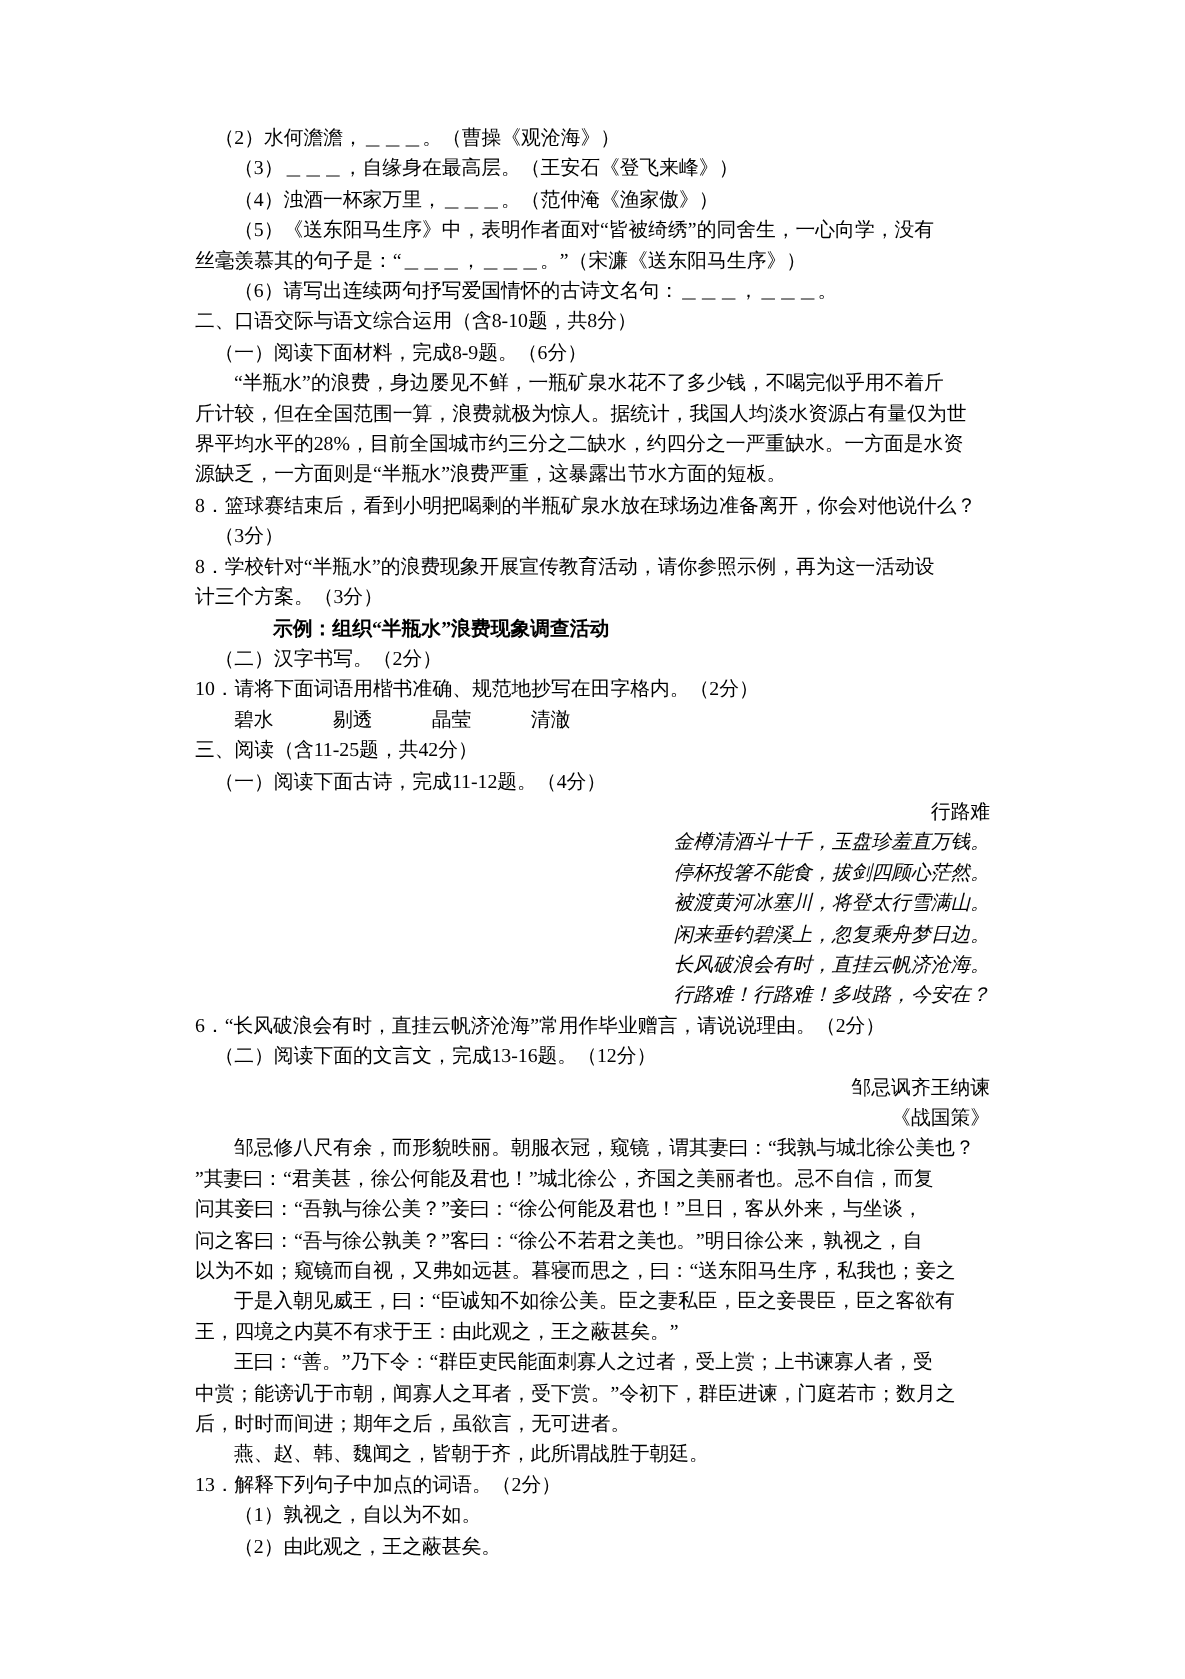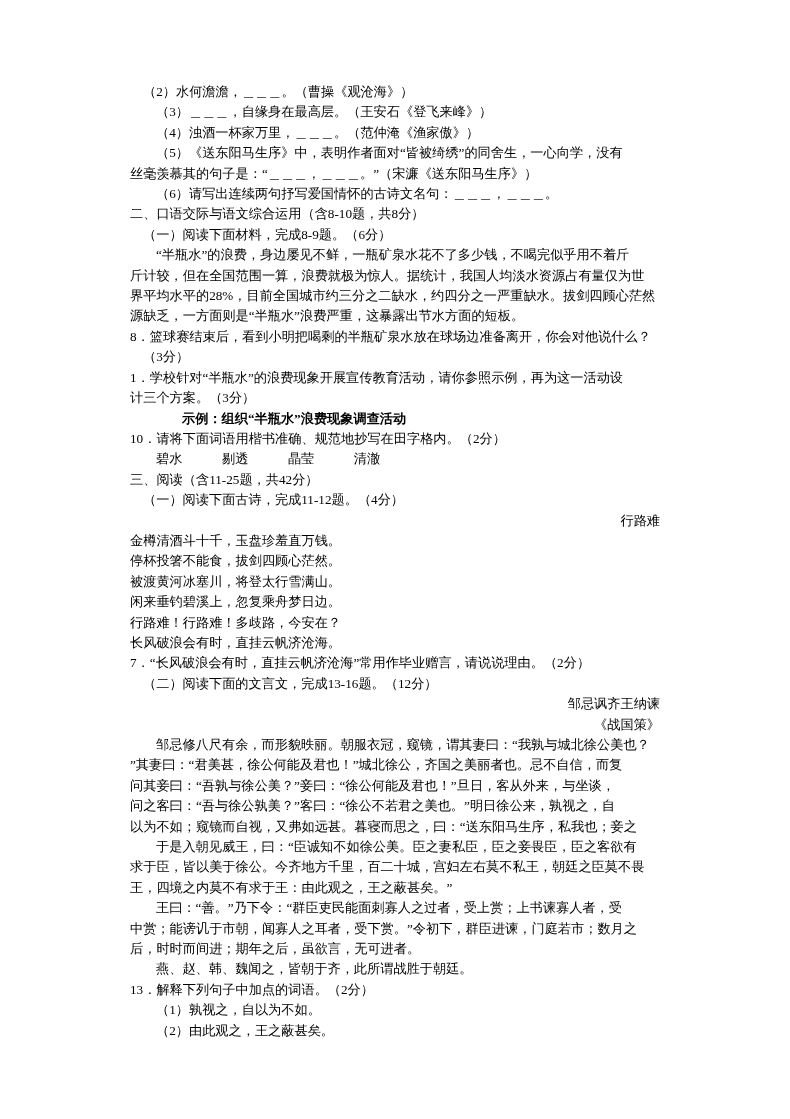--- a/index.html
+++ b/index.html
@@ -22,21 +22,21 @@
     font-size: 13.2px;
     line-height: 20.4px;
   }
   .line {
     white-space: pre-wrap;
     word-break: break-all;
   }
   .ind-2 { padding-left: 26px; }
   .ind-1 { padding-left: 13px; }
   .center { text-align: right; }
-  .poem-line { text-align: left; }
+  .poem-line { text-align: right; font-style: italic; }
   .blk { margin: 0; }
 </style>
 </head>
 <body>
 
 <div id="page">
 
   <div class="blk">
     <div class="line ind-1">（2）水何澹澹，＿＿＿。（曹操《观沧海》）</div>
     <div class="line ind-2">（3）＿＿＿，自缘身在最高层。（王安石《登飞来峰》）</div>
@@ -45,69 +45,69 @@
     <div class="line">丝毫羡慕其的句子是：“＿＿＿，＿＿＿。”（宋濂《送东阳马生序》）</div>
     <div class="line ind-2">（6）请写出连续两句抒写爱国情怀的古诗文名句：＿＿＿，＿＿＿。</div>
   </div>
 
   <div class="line">二、口语交际与语文综合运用（含8-10题，共8分）</div>
   <div class="line ind-1">（一）阅读下面材料，完成8-9题。（6分）</div>
 
   <div class="blk">
     <div class="line ind-2">“半瓶水”的浪费，身边屡见不鲜，一瓶矿泉水花不了多少钱，不喝完似乎用不着斤</div>
     <div class="line">斤计较，但在全国范围一算，浪费就极为惊人。据统计，我国人均淡水资源占有量仅为世</div>
-    <div class="line">界平均水平的28%，目前全国城市约三分之二缺水，约四分之一严重缺水。拔剑四顾心茫然</div>
+    <div class="line">界平均水平的28%，目前全国城市约三分之二缺水，约四分之一严重缺水。一方面是水资</div>
     <div class="line">源缺乏，一方面则是“半瓶水”浪费严重，这暴露出节水方面的短板。</div>
   </div>
 
   <div class="blk">
     <div class="line">8．篮球赛结束后，看到小明把喝剩的半瓶矿泉水放在球场边准备离开，你会对他说什么？</div>
     <div class="line ind-1">（3分）</div>
   </div>
 
   <div class="blk">
-    <div class="line">1．学校针对“半瓶水”的浪费现象开展宣传教育活动，请你参照示例，再为这一活动设</div>
+    <div class="line">8．学校针对“半瓶水”的浪费现象开展宣传教育活动，请你参照示例，再为这一活动设</div>
     <div class="line">计三个方案。（3分）</div>
     <div class="line" style="padding-left:52px;font-weight:bold;">示例：组织“半瓶水”浪费现象调查活动</div>
   </div>
 
+  <div class="line ind-1">（二）汉字书写。（2分）</div>
   <div class="line">10．请将下面词语用楷书准确、规范地抄写在田字格内。（2分）</div>
   <div class="line ind-2">碧水　　　剔透　　　晶莹　　　清澈</div>
 
   <div class="line">三、阅读（含11-25题，共42分）</div>
   <div class="line ind-1">（一）阅读下面古诗，完成11-12题。（4分）</div>
 
   <div class="blk">
     <div class="line center">行路难</div>
     <div class="line poem-line">金樽清酒斗十千，玉盘珍羞直万钱。</div>
     <div class="line poem-line">停杯投箸不能食，拔剑四顾心茫然。</div>
     <div class="line poem-line">被渡黄河冰塞川，将登太行雪满山。</div>
     <div class="line poem-line">闲来垂钓碧溪上，忽复乘舟梦日边。</div>
+    <div class="line poem-line">长风破浪会有时，直挂云帆济沧海。</div>
     <div class="line poem-line">行路难！行路难！多歧路，今安在？</div>
-    <div class="line poem-line">长风破浪会有时，直挂云帆济沧海。</div>
   </div>
 
-  <div class="line">7．“长风破浪会有时，直挂云帆济沧海”常用作毕业赠言，请说说理由。（2分）</div>
+  <div class="line">6．“长风破浪会有时，直挂云帆济沧海”常用作毕业赠言，请说说理由。（2分）</div>
   <div class="line ind-1">（二）阅读下面的文言文，完成13-16题。（12分）</div>
 
   <div class="blk">
     <div class="line center">邹忌讽齐王纳谏</div>
     <div class="line center">《战国策》</div>
 
     <div class="blk">
       <div class="line ind-2">邹忌修八尺有余，而形貌昳丽。朝服衣冠，窥镜，谓其妻曰：“我孰与城北徐公美也？</div>
       <div class="line">”其妻曰：“君美甚，徐公何能及君也！”城北徐公，齐国之美丽者也。忌不自信，而复</div>
       <div class="line">问其妾曰：“吾孰与徐公美？”妾曰：“徐公何能及君也！”旦日，客从外来，与坐谈，</div>
       <div class="line">问之客曰：“吾与徐公孰美？”客曰：“徐公不若君之美也。”明日徐公来，孰视之，自</div>
       <div class="line">以为不如；窥镜而自视，又弗如远甚。暮寝而思之，曰：“送东阳马生序，私我也；妾之</div>
     </div>
 
     <div class="blk">
       <div class="line ind-2">于是入朝见威王，曰：“臣诚知不如徐公美。臣之妻私臣，臣之妾畏臣，臣之客欲有</div>
-      <div class="line">求于臣，皆以美于徐公。今齐地方千里，百二十城，宫妇左右莫不私王，朝廷之臣莫不畏</div>
       <div class="line">王，四境之内莫不有求于王：由此观之，王之蔽甚矣。”</div>
     </div>
 
     <div class="blk">
       <div class="line ind-2">王曰：“善。”乃下令：“群臣吏民能面刺寡人之过者，受上赏；上书谏寡人者，受</div>
       <div class="line">中赏；能谤讥于市朝，闻寡人之耳者，受下赏。”令初下，群臣进谏，门庭若市；数月之</div>
       <div class="line">后，时时而间进；期年之后，虽欲言，无可进者。</div>
     </div>
 
     <div class="blk">

